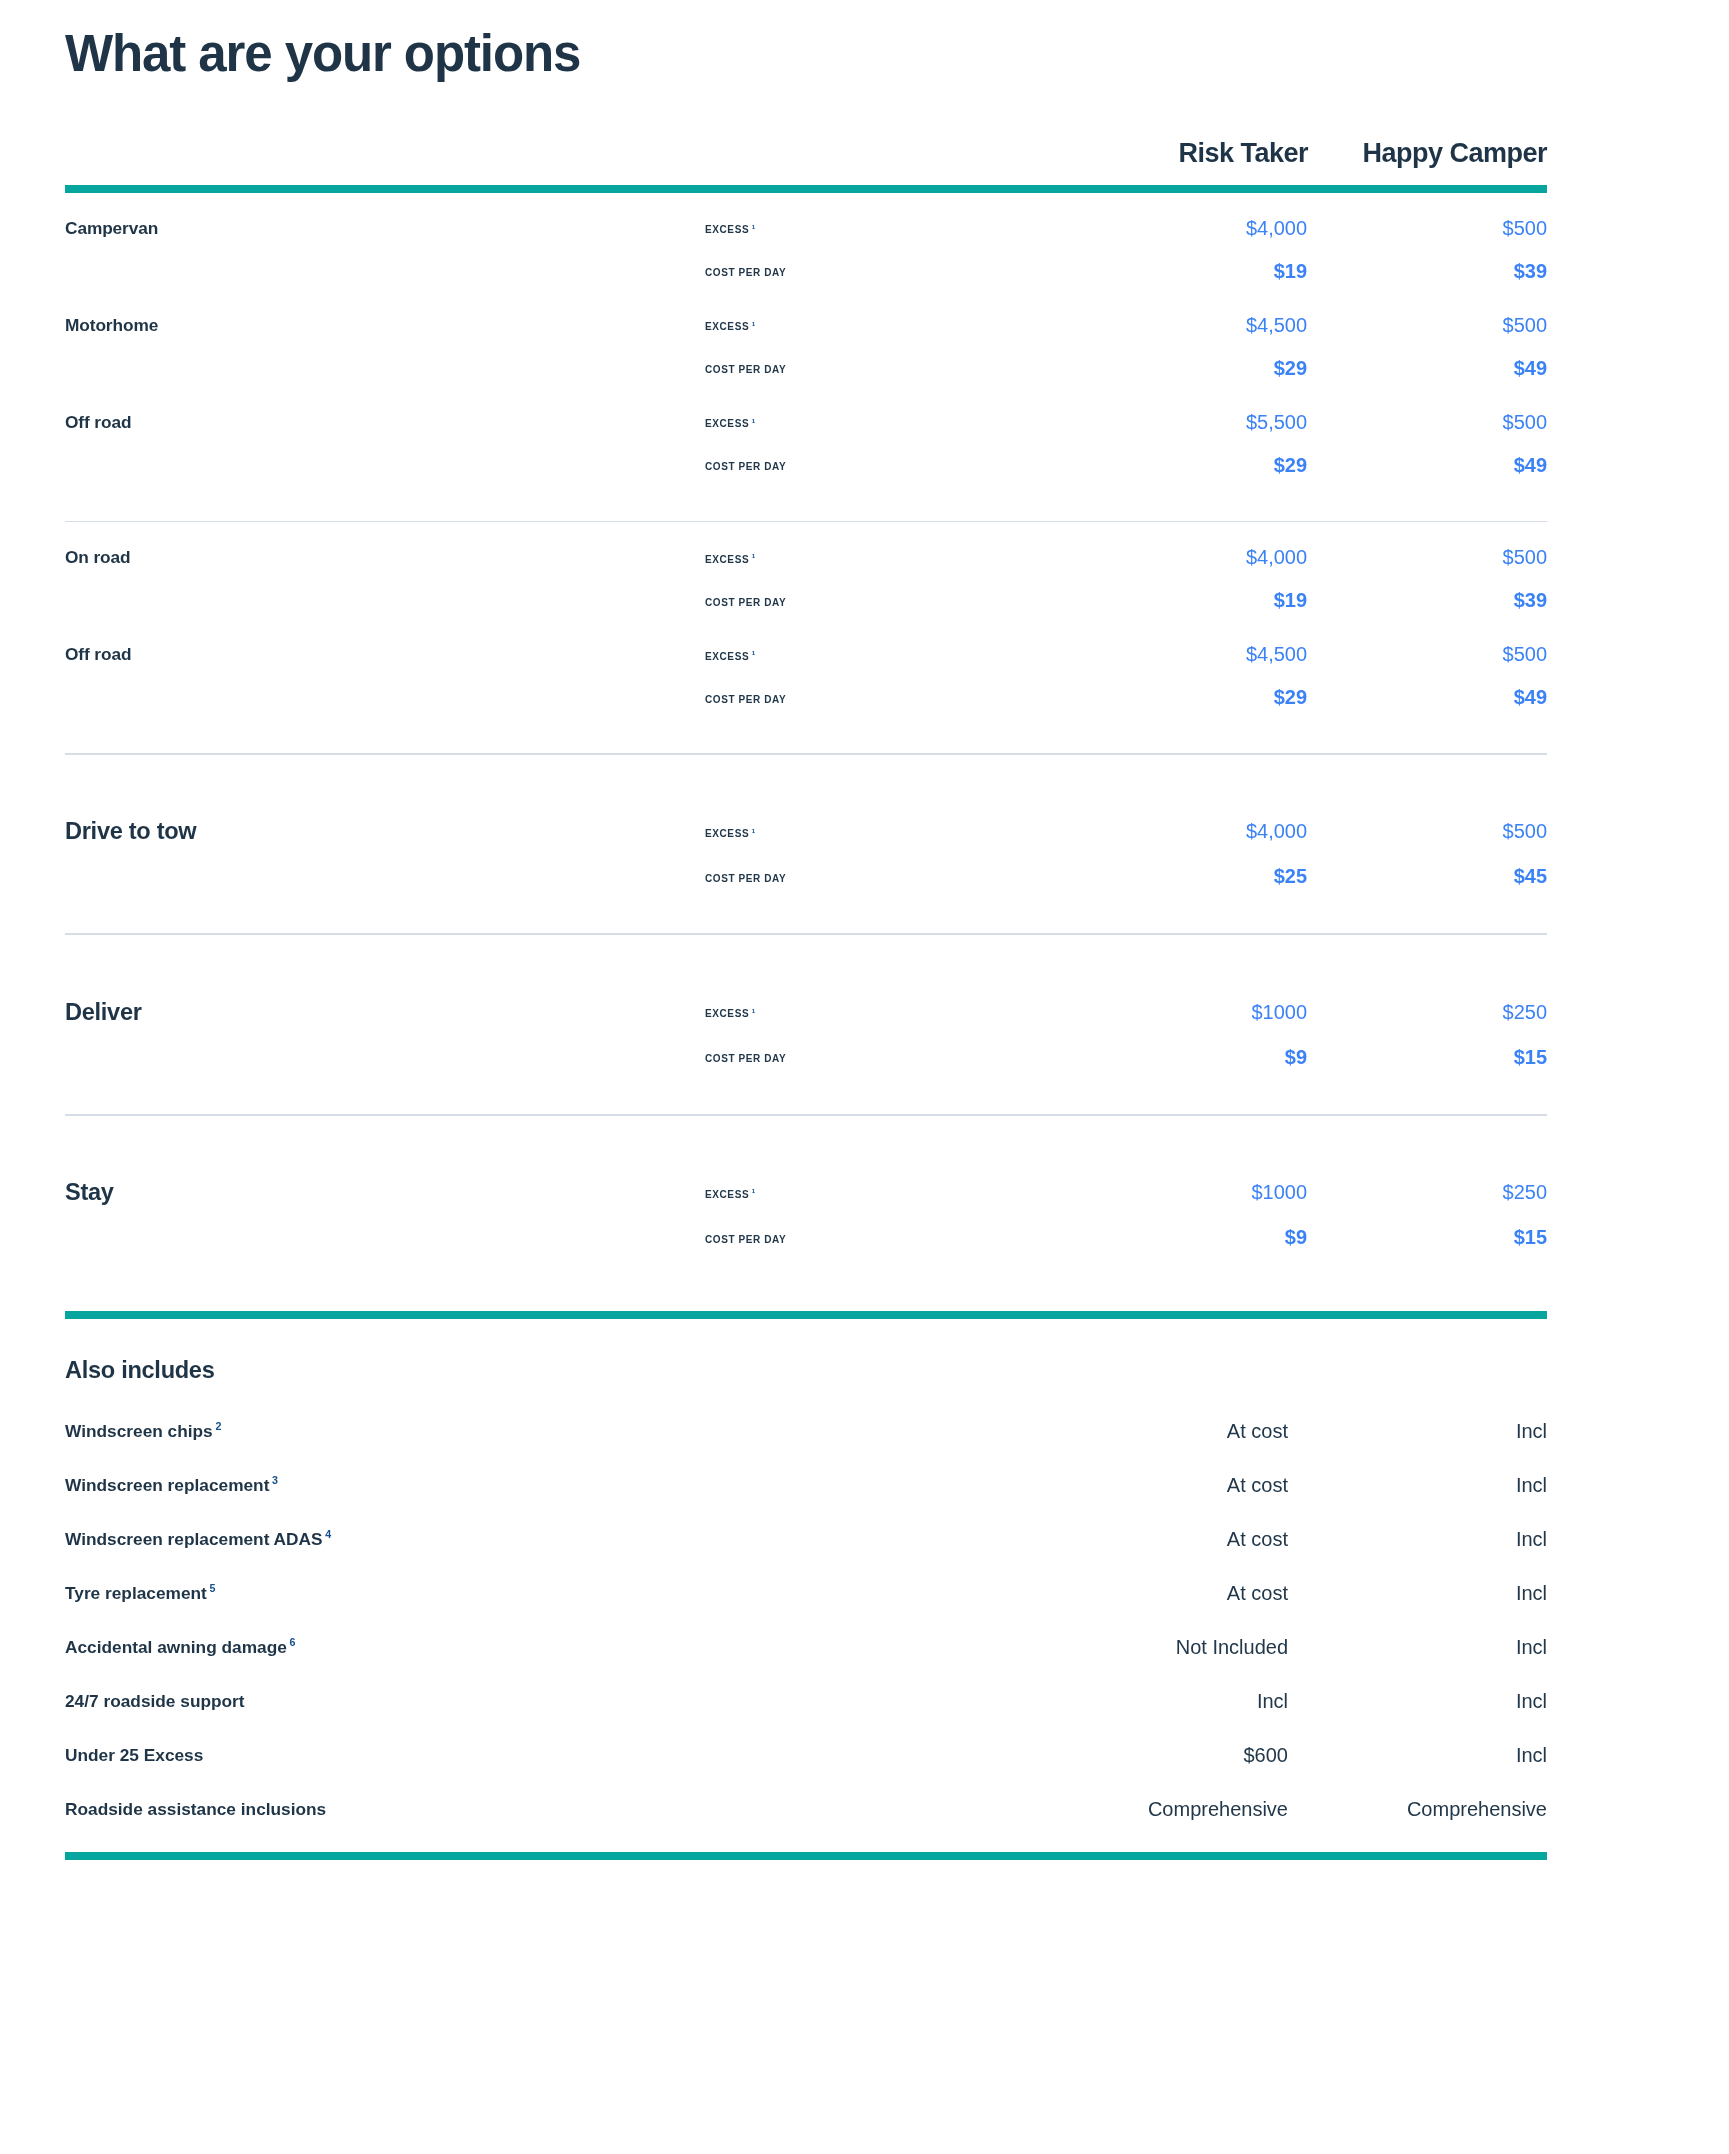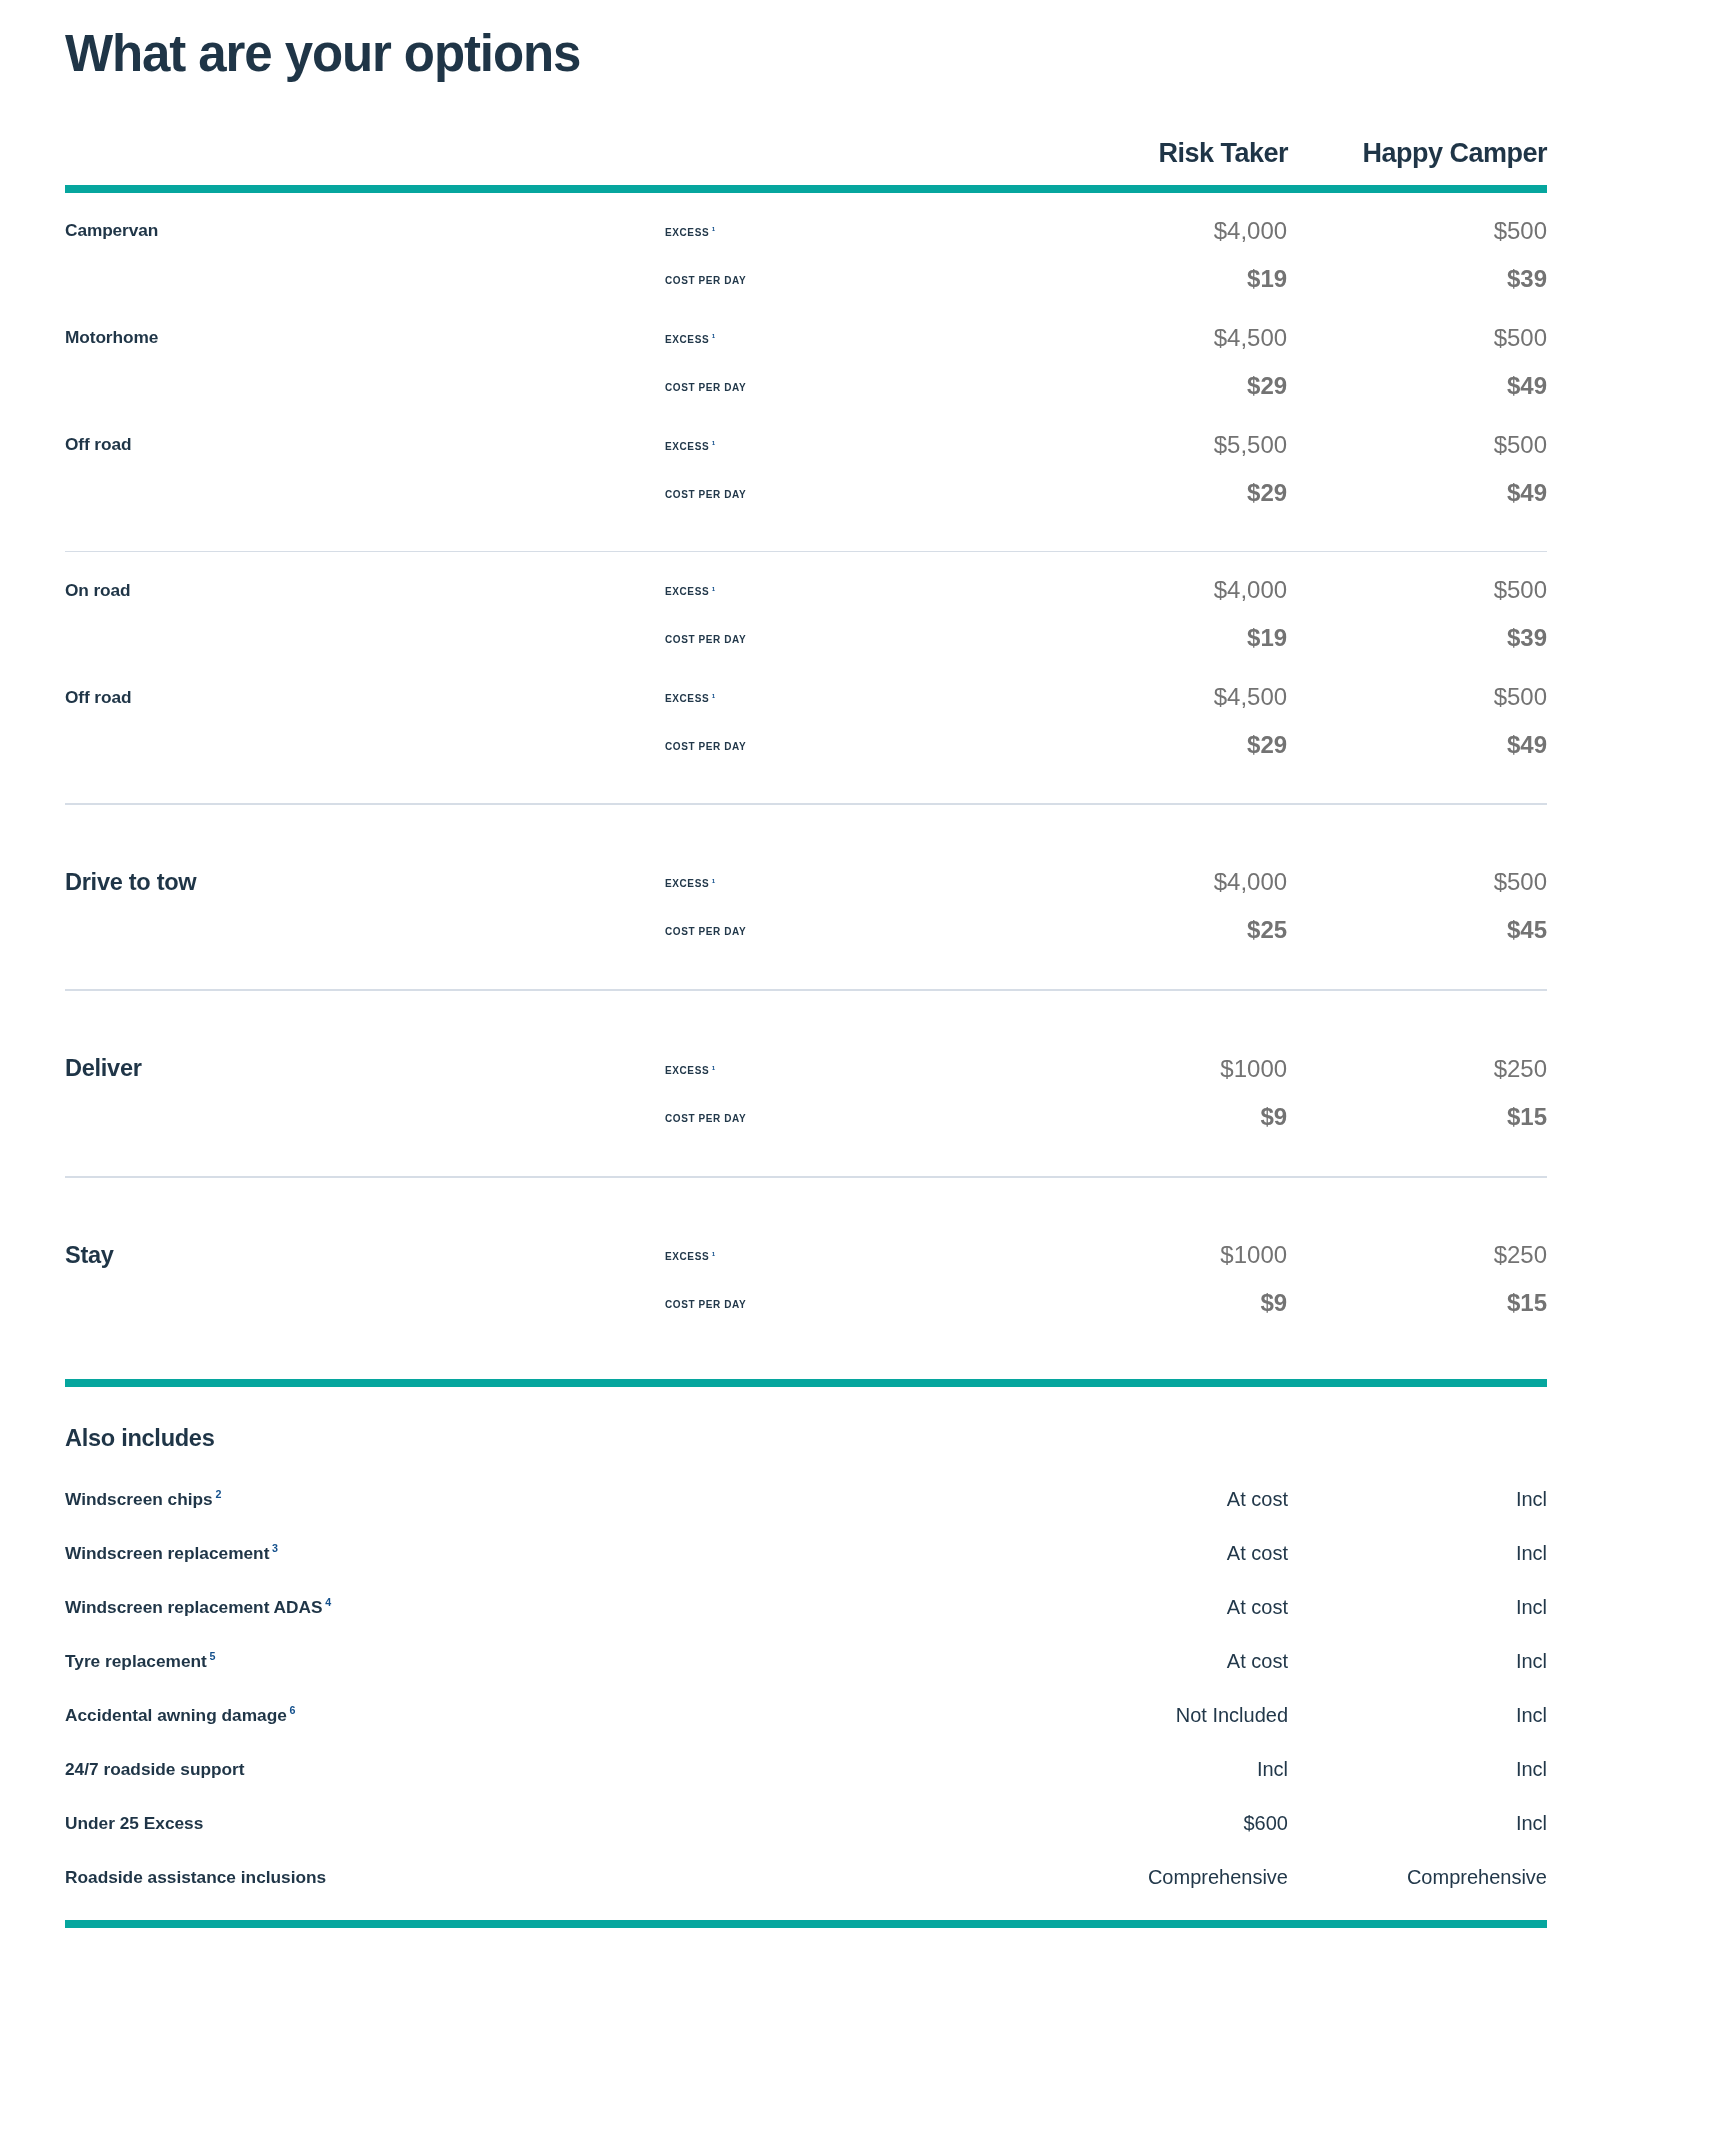--- a/index.html
+++ b/index.html
@@ -31,20 +31,21 @@
     color: #1f3547;
     padding-top: 25.5px;
     line-height: 1.1;
   }
 
   
   .grid-row {
     display: flex;
     align-items: center;
     width: 100%;
+    gap: 40px;
   }
   .col-label {
     flex: 0 0 600px;
     max-width: 600px;
   }
   .col-kind {
     flex: 0 0 364px;
     max-width: 364px;
   }
   .col-val {
@@ -115,23 +116,23 @@
   sup.ref {
     color: #14508c;
     font-size: 0.62em;
     font-weight: 700;
     vertical-align: super;
     margin-left: 2.7px;
     line-height: 0;
   }
 
   .val {
-    font-size: 24px;
+    font-size: 20px;
     font-weight: 400;
-    color: #737373;
+    color: #3b82f6;
     white-space: nowrap;
     margin-top: 48px;
   }
   .val.bold { font-weight: 700; }
 
   
   .excess-row { margin-top: 23.6px; }
   .cpd-row    { margin-top: 20px; }
 
   .item-block { width: 100%; }

